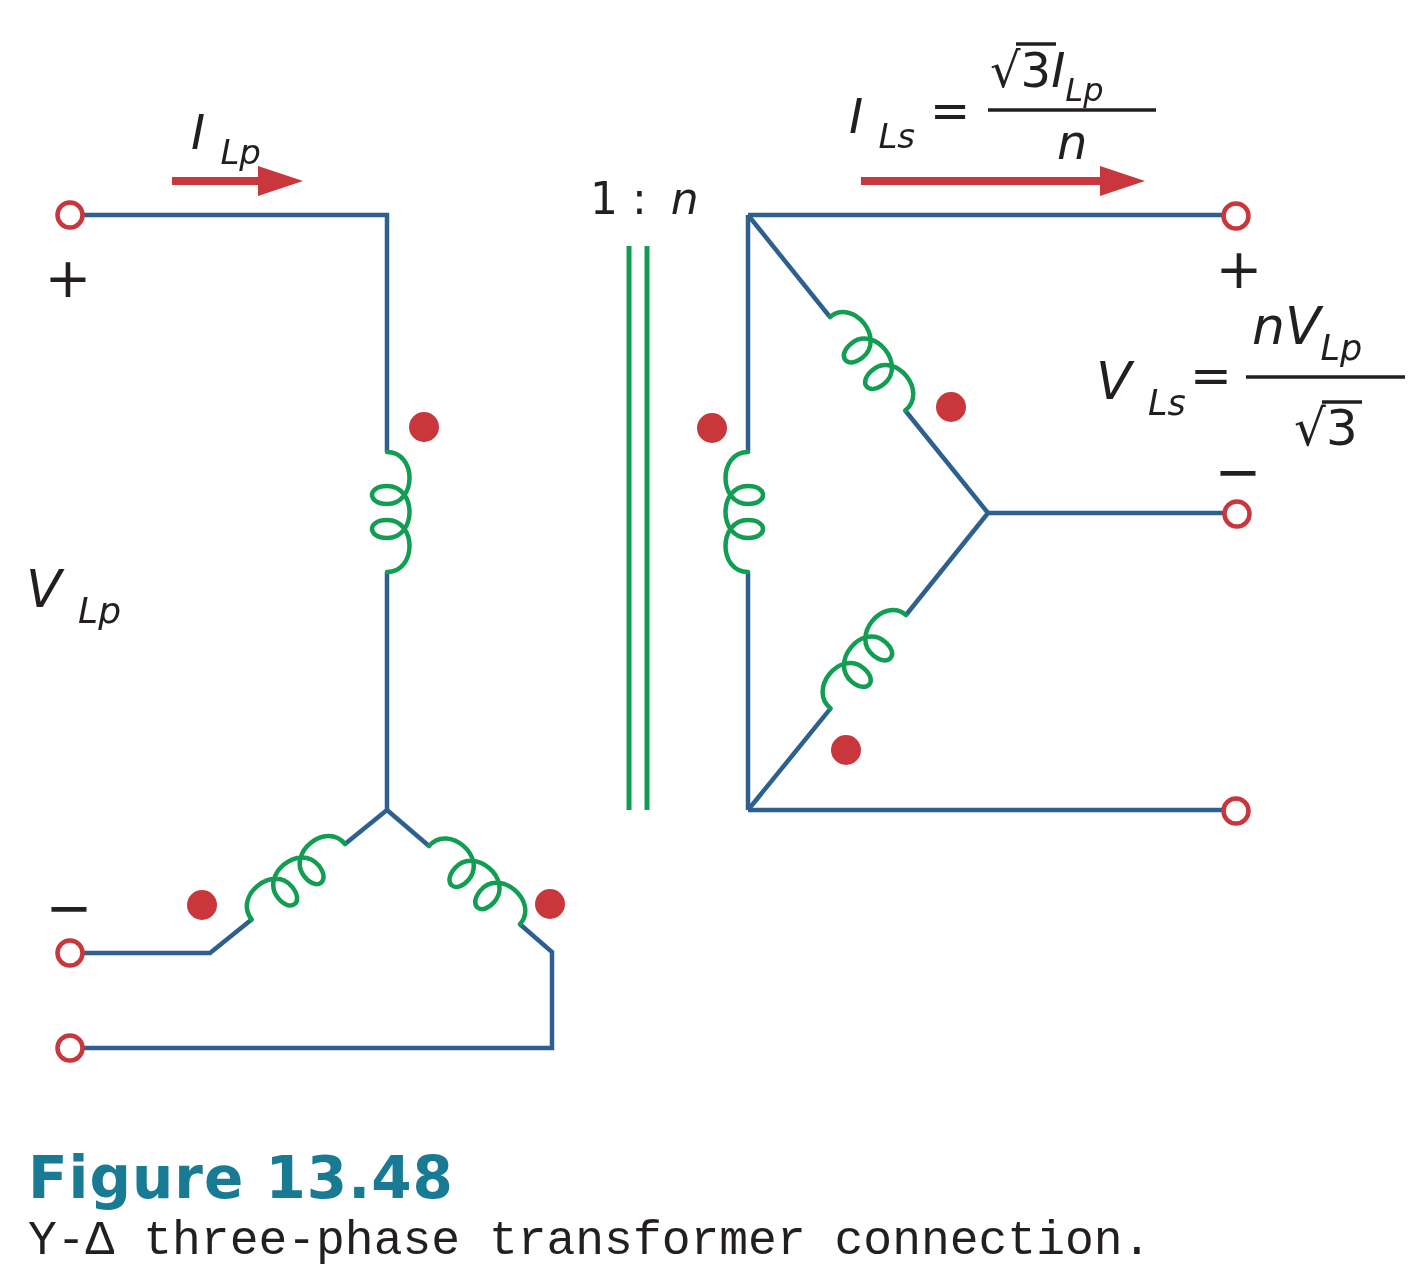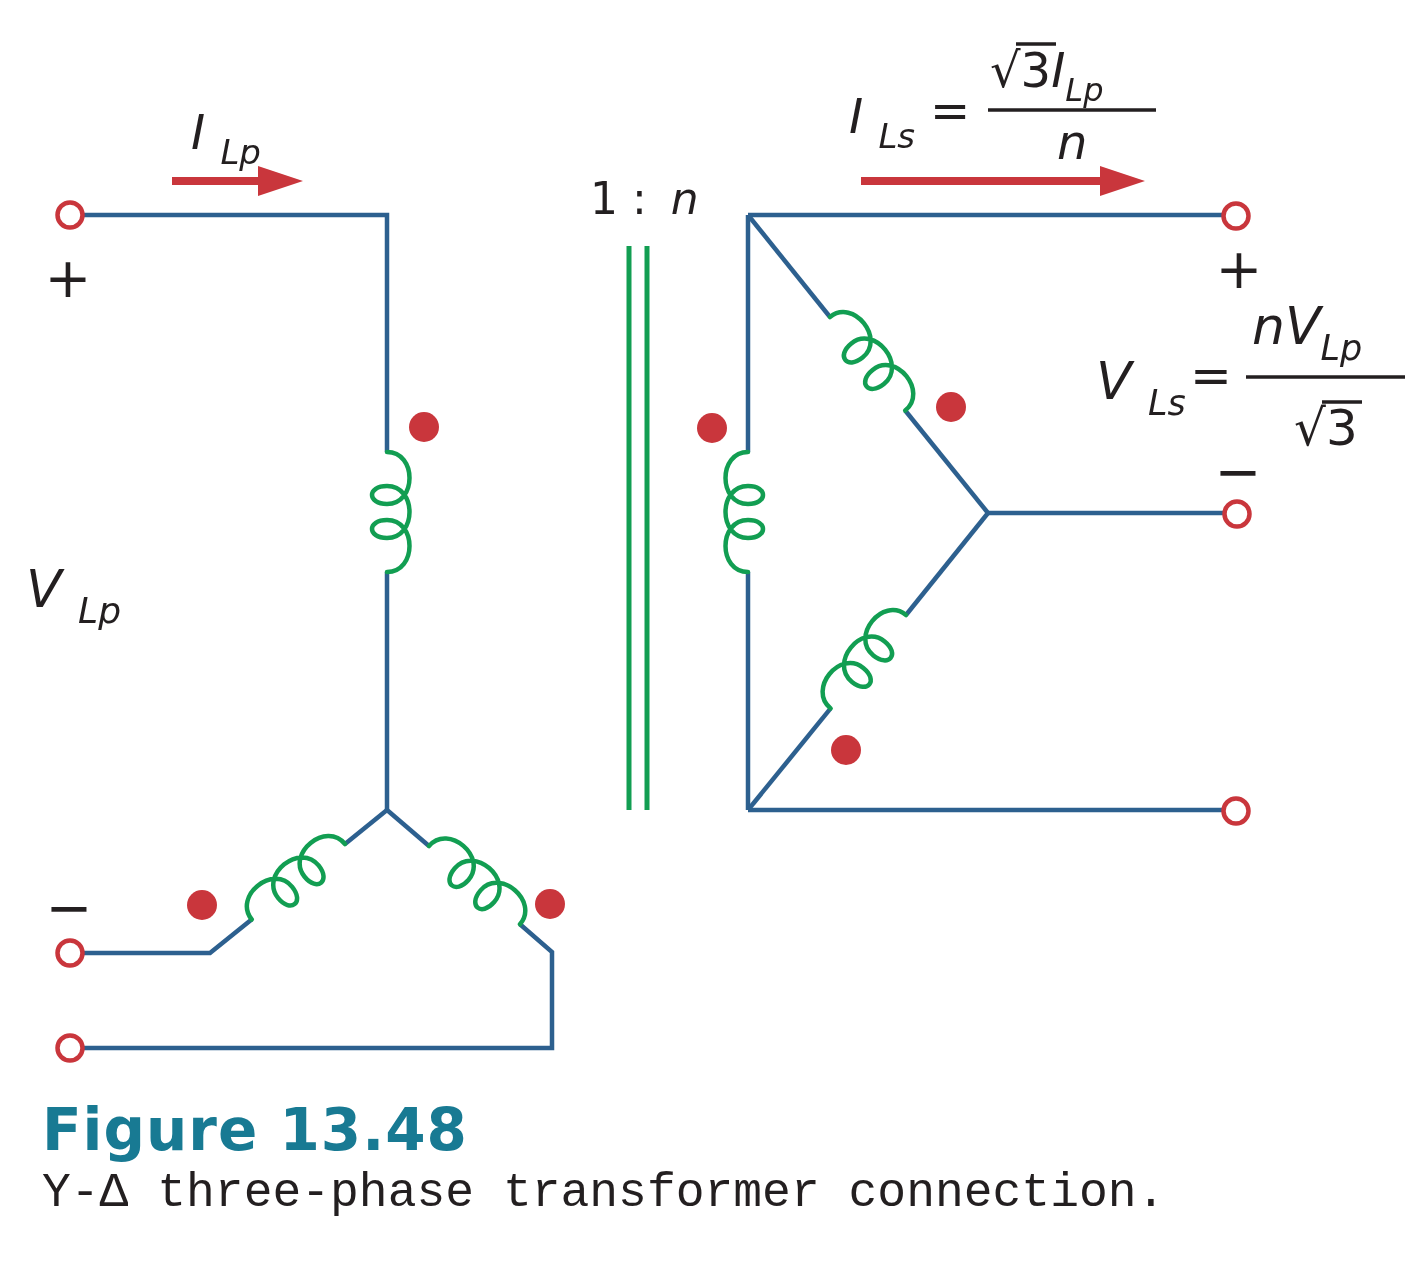--- a/index.html
+++ b/index.html
@@ -16,23 +16,22 @@
     height: 1273px;
     background: #ffffff;
   }
   svg { display: block; }
   .diagram-text {
     font-family: "DejaVu Sans", sans-serif;
   }
   #caption-block {
     position: absolute;
     left: 28px;
-    top: 1100px;
+    top: 1148px;
     width: 1370px;
-    margin-left: 14px;
   }
   .fig-num {
     font-family: "DejaVu Sans", sans-serif;
     font-weight: bold;
     font-size: 58px;
     letter-spacing: 1px;
     color: #187a93;
     line-height: 1.05;
   }
   .fig-cap {

